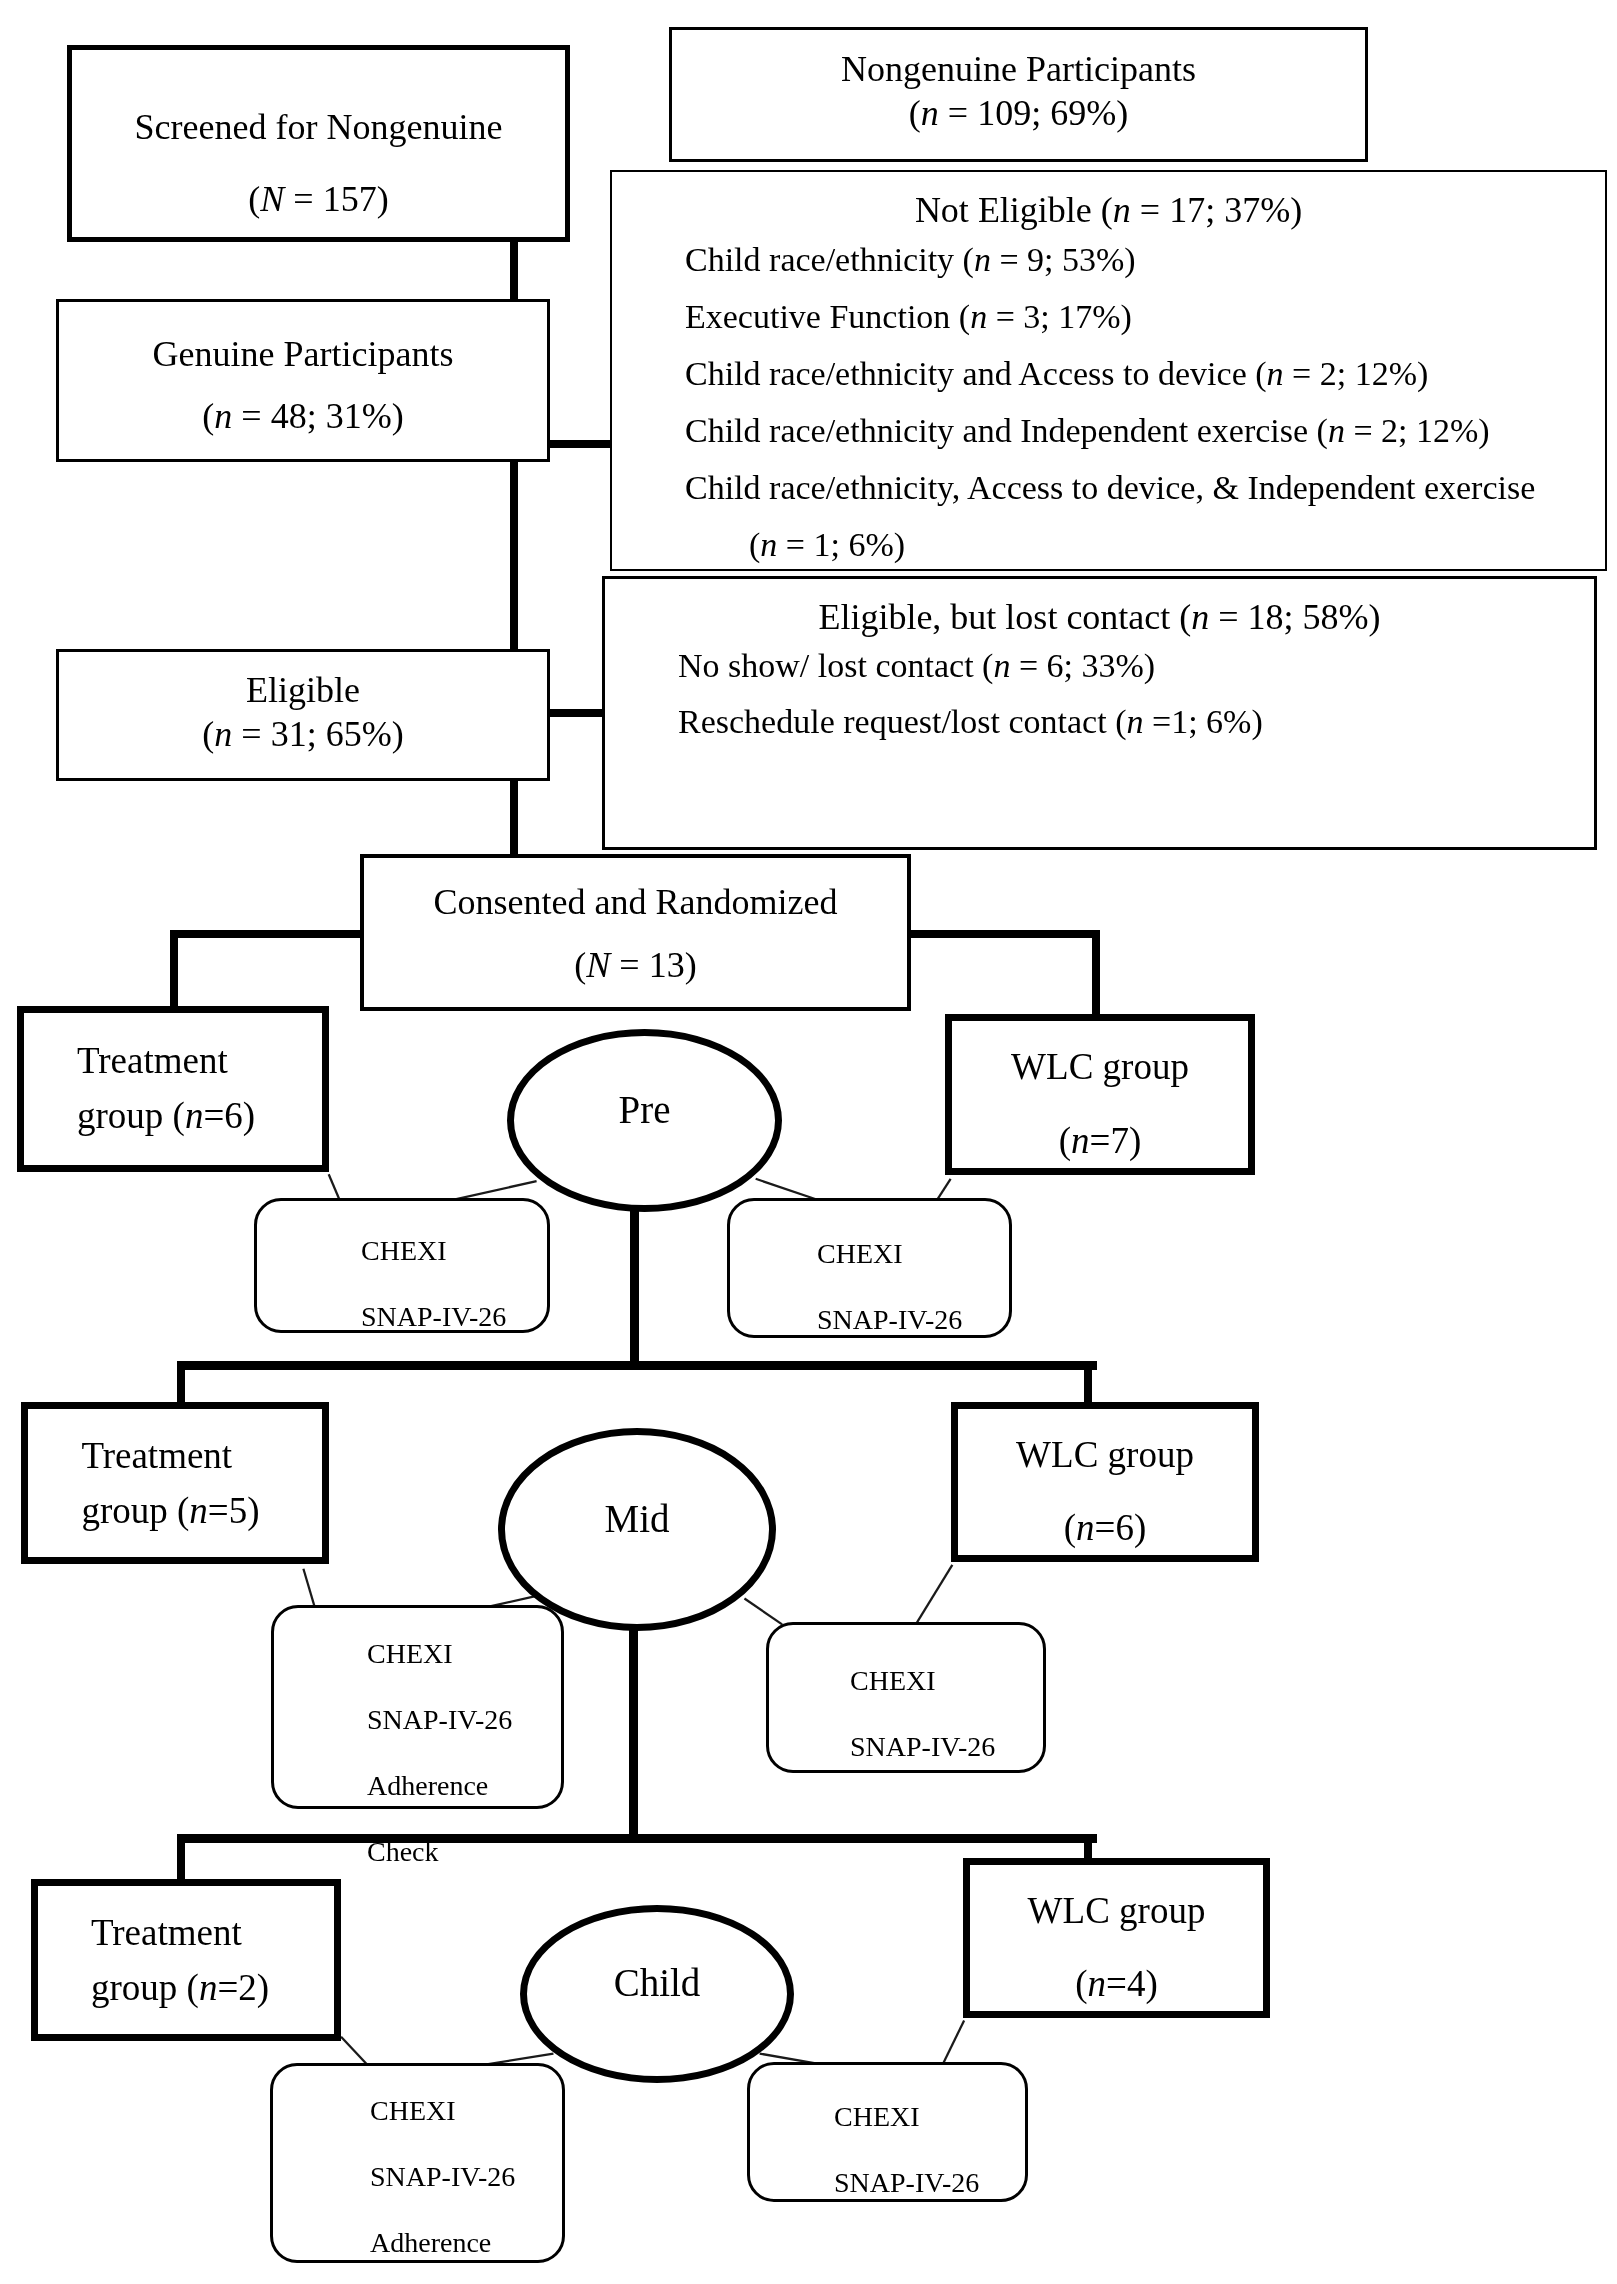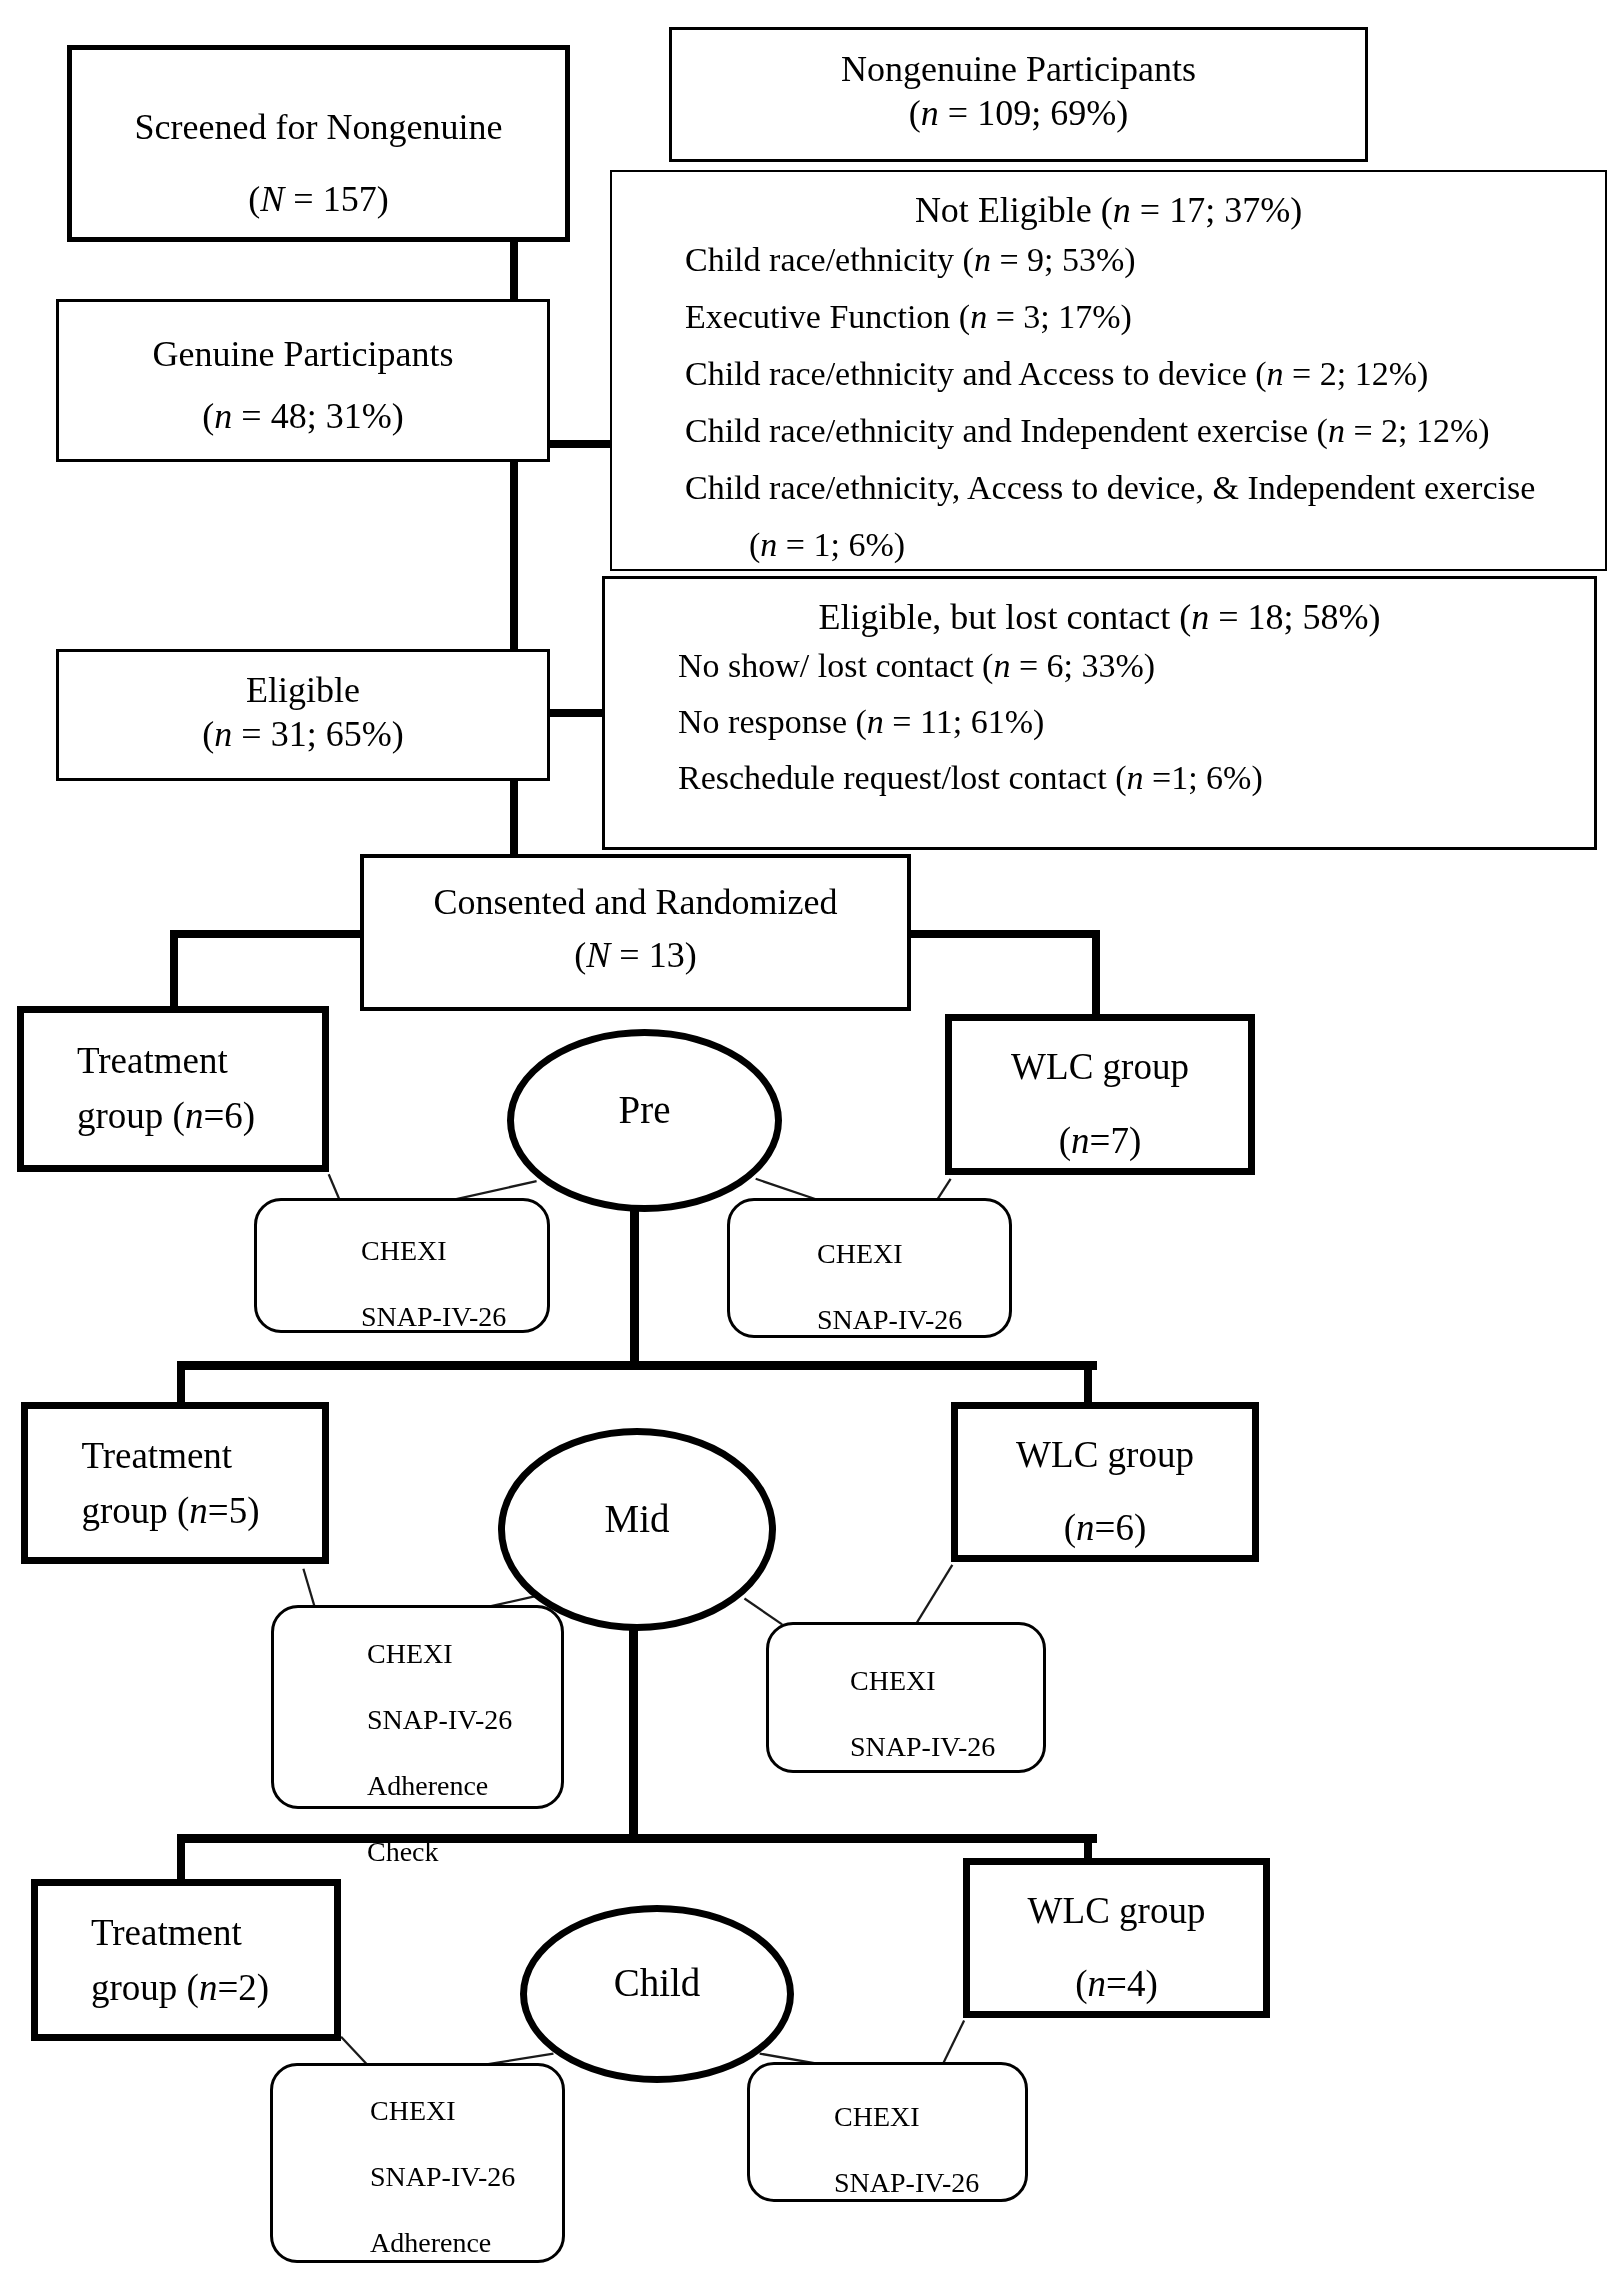--- a/index.html
+++ b/index.html
@@ -19,21 +19,21 @@
   .coll { display:flex; flex-direction:column; align-items:flex-start; text-align:left;gap:28px; }
   .ln { font-size:36px; line-height:43px; white-space:nowrap; }
 
   
   #screened   { left:67px;  top:45px;   width:503px;  height:197px; border-width:5.6px; padding-top:56px; row-gap:29px; }
   #nongenuine { left:669px; top:27px;   width:699px; height:135px; border-width:3.4px;  padding-top:18px; row-gap:1px; }
   #notEligible{ left:610px; top:170px;  width:997px; height:401px; border-width:2.8px; }
   #genuine    { left:56px;  top:299px;  width:494px;  height:163px; padding-top:31px; row-gap:19px; }
   #eligibleLost{ left:602px; top:576px; width:995px; height:274px; }
   #eligible   { left:56px;  top:649px; width:494px;  height:132px; padding-top:17px; row-gap:1px; }
-  #consented  { left:360px;  top:854px; width:551px;  height:157px; border-width:4.5px; padding-top:22.5px; row-gap:10px; }
+  #consented  { left:360px;  top:854px; width:551px;  height:157px; border-width:4.5px; padding-top:22.5px; row-gap:20px; }
 
   .detail .title { font-size:36px; line-height:42px; text-align:center; margin-top:17px; white-space:nowrap; }
   .detail .item  { font-size:34px; line-height:57px; padding-left:25px; white-space:nowrap;margin-left:48px; }
   #notEligible .item:last-child { padding-left:89px; }
   #eligibleLost .item { line-height:56px; }
 
   
   #treat1 { left:17px;   top:1006px; width:312px; height:166px; padding:26px 0 0 53px; row-gap:12.4px; }
   #wlc1   { left:945px; top:1014px; width:310px; height:161px; padding-top:23.6px; row-gap:31px; }
   #pre    { left:507px;  top:1029px; width:275px; height:183px; }
@@ -138,21 +138,20 @@
   </div>
 
   <div class="node colc" id="genuine">
     <div class="ln">Genuine Participants</div>
     <div class="ln">(<i>n</i> = 48; 31%)</div>
   </div>
 
   <div class="node detail" id="eligibleLost">
     <div class="title">Eligible, but lost contact (<i>n</i> = 18; 58%)</div>
     <div class="item">No show/ lost contact (<i>n</i> = 6; 33%)</div>
-    <div class="item">No response (<i>n</i> = 11; 61%)</div>
     <div class="item">Reschedule request/lost contact (<i>n</i> =1; 6%)</div>
   </div>
 
   <div class="node colc" id="eligible">
     <div class="ln">Eligible</div>
     <div class="ln">(<i>n</i> = 31; 65%)</div>
   </div>
 
   <div class="node colc" id="consented">
     <div class="ln">Consented and Randomized</div>

